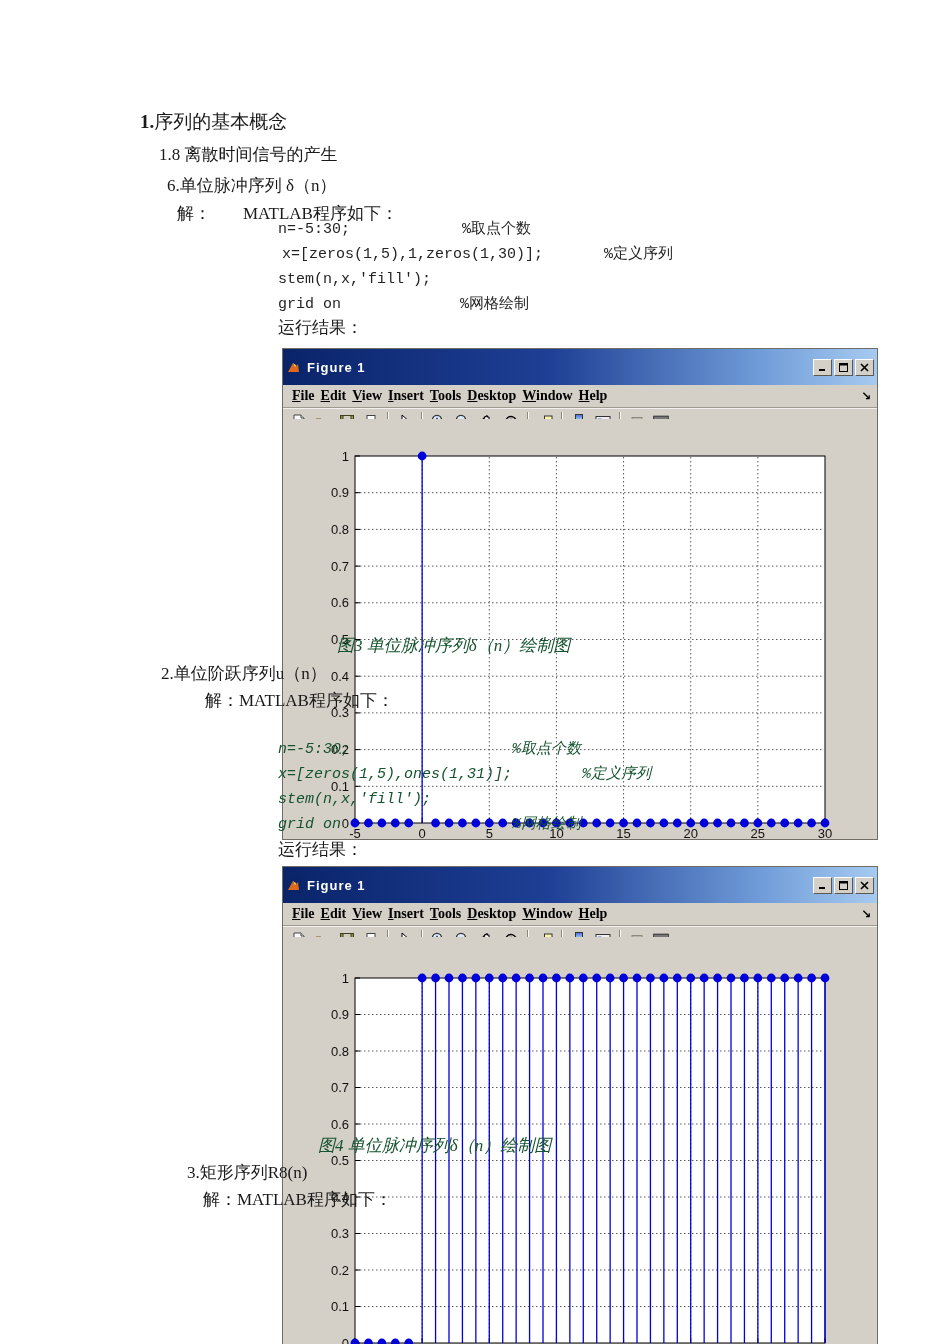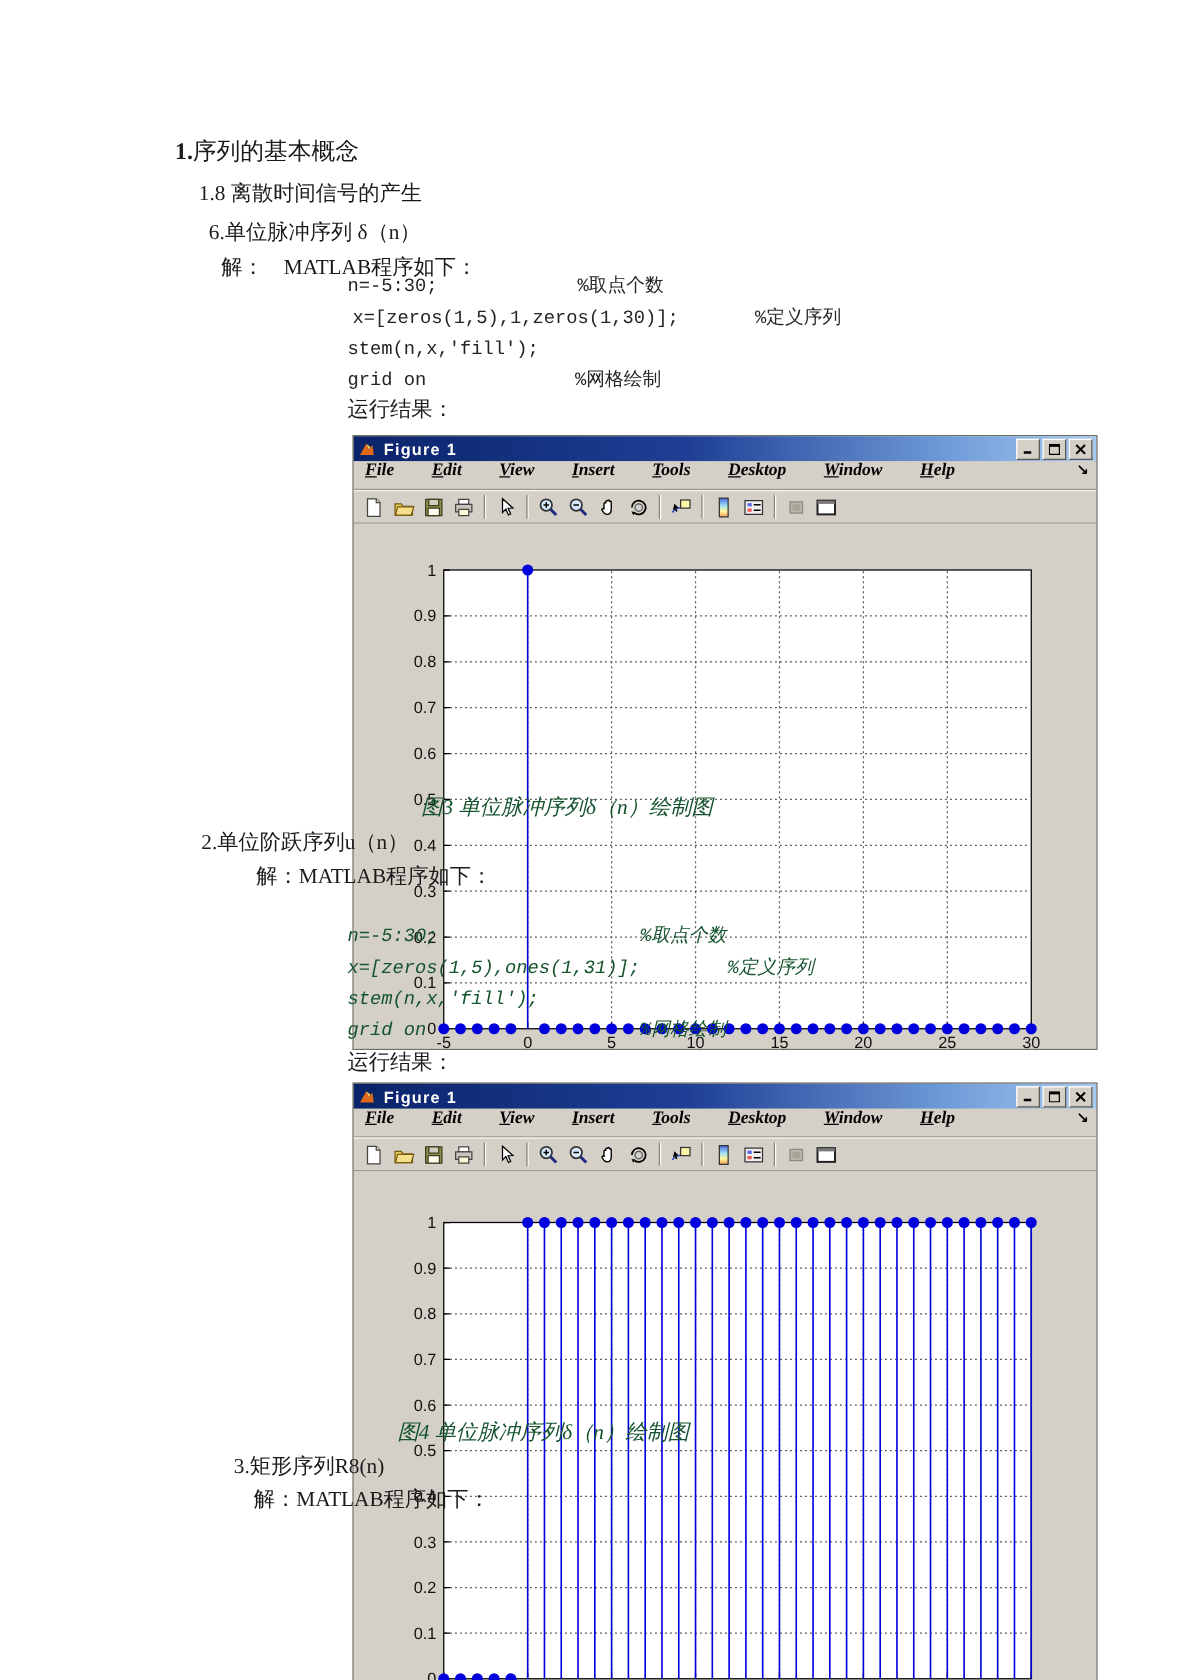--- a/index.html
+++ b/index.html
@@ -10,30 +10,30 @@
   .h1{font-size:19px;}
   .h1 b{font-weight:bold;}
   .body-line{font-size:17px;}
   .code{font-family:"Liberation Mono",monospace;font-size:15px;color:#242424;}
   .code .cmt{position:absolute;white-space:nowrap;}
   .overlay{color:#14532d;font-style:italic;}
   
   .fig-window{position:absolute;left:282px;width:596px;height:492px;background:#d4d0c8;
               border:1px solid #6f6d66;box-shadow:inset 1px 1px 0 #f6f5f1, inset -1px -1px 0 #9c9a91;
               z-index:1;box-sizing:border-box;}
-  .titlebar{height:20px;background:linear-gradient(90deg,#0a246a 0%,#1e3f95 45%,#6f9bd8 80%,#a6caf0 100%);
+  .titlebar{height:36px;background:linear-gradient(90deg,#0a246a 0%,#1e3f95 45%,#6f9bd8 80%,#a6caf0 100%);
             display:flex;align-items:center;padding:0 3px;}
   .app-icon{width:16px;height:16px;flex:0 0 16px;}
   .title-text{color:#fff;font-weight:bold;font-size:13px;font-family:"Liberation Sans",sans-serif;
               margin-left:5px;flex:1;letter-spacing:1px;}
   .win-btn{width:17px;height:15px;background:#d4d0c8;border:1px solid;border-color:#fff #5a5850 #5a5850 #fff;
            display:flex;align-items:center;justify-content:center;margin-left:2px;}
-  .menubar{height:22px;background:#d4d0c8;display:flex;padding:0 6px 0 9px;gap:30px;
+  .menubar{height:22px;background:#d4d0c8;display:flex;align-items:center;padding:0 6px 0 9px;gap:6px;
            font-family:"Liberation Serif",serif;font-weight:bold;font-size:14px;color:#000;
-           border-bottom:1px solid #9d9a90;font-style:italic;}
+           border-bottom:1px solid #9d9a90;}
   .menu-item{display:inline-block;}
   .menu-item::first-letter{text-decoration:underline;}
   .menu-overflow{margin-left:auto;font-size:12px;font-weight:bold;font-family:"DejaVu Sans",sans-serif;}
   .toolbar{height:25px;background:#d4d0c8;display:flex;align-items:center;padding-left:4px;
            border-top:1px solid #f2f1ed;border-bottom:1px solid #9d9a90;}
   .tb-btn{width:24px;height:22px;display:flex;align-items:center;justify-content:center;}
   .tb-sep{width:0;height:19px;border-left:1px solid #8a8878;border-right:1px solid #fbfaf7;margin:0 4px;}
   .client{position:absolute;left:0;top:70px;right:0;bottom:0;background:#d4d0c8;}
   svg.chart{position:absolute;left:0;top:0;}
 </style>
@@ -549,21 +549,21 @@
           <line x1="542" y1="406" x2="542" y2="41" stroke="#0000dd" stroke-width="1.3"></line>
           <circle cx="542" cy="41" r="4.4" fill="#0000dd"></circle>
         </svg>
     </div>
   </div>
 
   <div class="t h1" style="left:140px;top:111px;"><b>1.</b><span>序列的基本概念</span></div>
 
   <div class="t body-line" style="left:159px;top:145px;">1.8 离散时间信号的产生</div>
   <div class="t body-line" style="left:167px;top:176px;">6.单位脉冲序列 δ（n）</div>
-  <div class="t body-line" style="left:177px;top:204px;"><span>解：</span><span style="margin-left:16px;text-align:right;">MATLAB程序如下：</span></div>
+  <div class="t body-line" style="left:177px;top:204px;"><span>解：</span><span style="margin-left:32px;text-align:right;">MATLAB程序如下：</span></div>
 
   <div class="t code" style="left:278px;top:221px;"><span>n=-5:30;</span><span class="cmt" style="left:184px;">%取点个数</span></div>
   <div class="t code" style="left:282px;top:246px;"><span>x=[zeros(1,5),1,zeros(1,30)];</span><span class="cmt" style="left:322px;">%定义序列</span></div>
   <div class="t code" style="left:278px;top:271px;"><span>stem(n,x,'fill');</span></div>
   <div class="t code" style="left:278px;top:296px;"><span>grid on</span><span class="cmt" style="left:182px;">%网格绘制</span></div>
   <div class="t body-line" style="left:278px;top:318px;">运行结果：</div>
 
   <div class="t body-line overlay" style="left:337px;top:636px;">图3 单位脉冲序列δ（n）绘制图</div>
   <div class="t body-line" style="left:161px;top:664px;">2.单位阶跃序列u（n）</div>
   <div class="t body-line" style="left:205px;top:691px;">解：MATLAB程序如下：</div>

